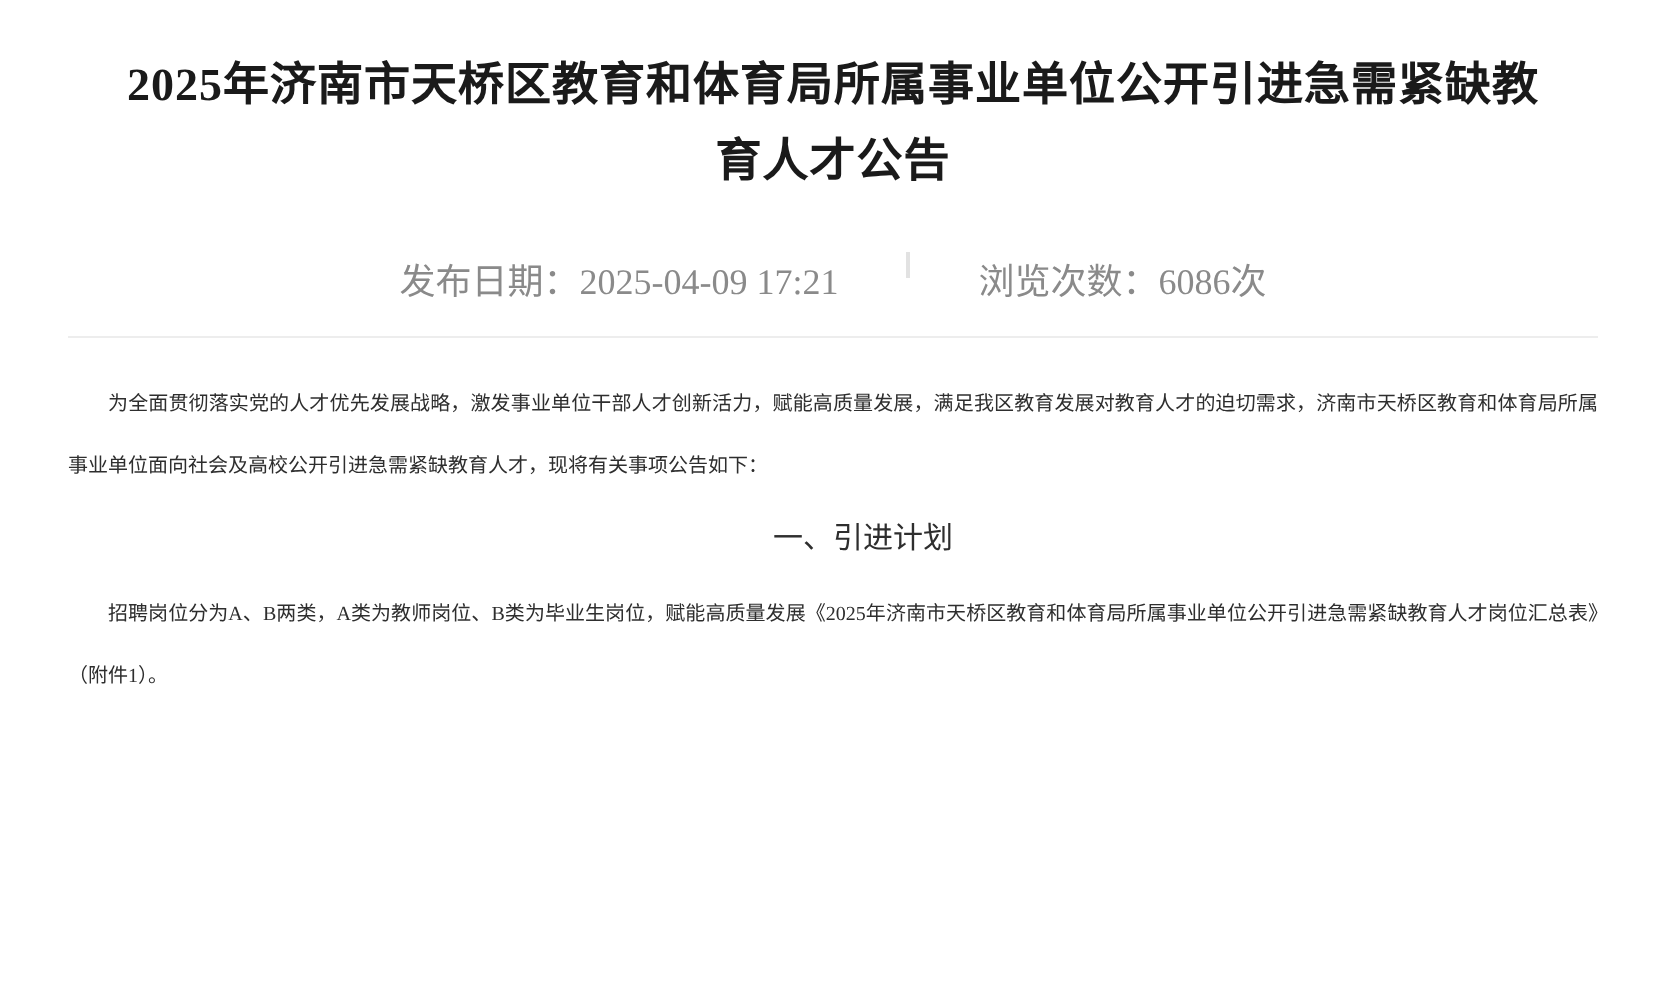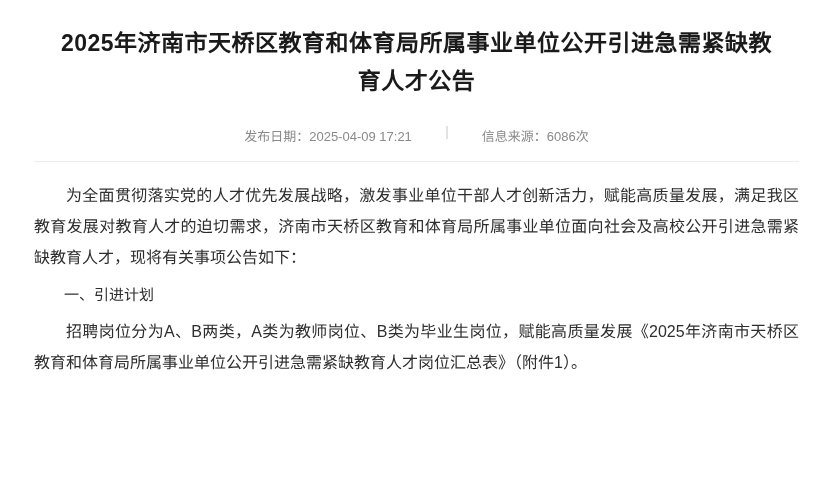--- a/index.html
+++ b/index.html
@@ -13,81 +13,83 @@
     overflow: hidden;
     font-family: "Liberation Sans", "DejaVu Sans", sans-serif;
     color: #2b2b2b;
   }
   .page {
     width: 833px;
     height: 444px;
     box-sizing: border-box;
     padding: 0 34px;
     background: #fff;
+    font-family: Liberation Serif, serif;
   }
   .title {
     font-size: 23px;
     font-weight: bold;
     line-height: 38px;
     text-align: center;
     color: #1a1a1a;
     letter-spacing: 0.5px;
     padding: 24px 24px 0 24px;
     margin: 0;
   }
   .meta {
     display: flex;
     justify-content: center;
     align-items: flex-start;
     gap: 0;
-    font-size: 13px;
+    font-size: 18px;
     color: #8a8a8a;
     padding: 26px 0 16px 0;
     border-bottom: 1px solid #ededed;
   }
   .meta-item {
     padding: 0 34px;
     white-space: nowrap;
   }
   .meta-sep {
     width: 1px;
     height: 13px;
     background: #e2e2e2;
   }
   .body-text {
     padding-top: 18px;
   }
   p.para {
-    font-size: 16px;
+    font-size: 10px;
     line-height: 31px;
     margin: 0 0 6px 0;
     text-align: justify;
     color: #2e2e2e;
     text-indent: 2em;
   }
   p.section-head {
     font-size: 15px;
     line-height: 31px;
     margin: 0 0 6px 0;
     color: #2e2e2e;
     text-indent: 2em;
+    text-align: center;
   }
 </style>
 </head>
 <body>
 
 <div class="page">
 
   <h1 class="title">2025年济南市天桥区教育和体育局所属事业单位公开引进急需紧缺教育人才公告</h1>
 
   <div class="meta">
     <span class="meta-item">发布日期：2025-04-09 17:21</span>
     <span class="meta-sep"></span>
     <span class="meta-sep"></span>
-    <span class="meta-item">信息来源：6086次</span>
+    <span class="meta-item">浏览次数：6086次</span>
   </div>
 
   <div class="body-text">
     <p class="para">为全面贯彻落实党的人才优先发展战略，激发事业单位干部人才创新活力，赋能高质量发展，满足我区教育发展对教育人才的迫切需求，济南市天桥区教育和体育局所属事业单位面向社会及高校公开引进急需紧缺教育人才，现将有关事项公告如下：</p>
     <p class="section-head">一、引进计划</p>
     <p class="para">招聘岗位分为A、B两类，A类为教师岗位、B类为毕业生岗位，赋能高质量发展《2025年济南市天桥区教育和体育局所属事业单位公开引进急需紧缺教育人才岗位汇总表》（附件1）。</p>
   </div>
 
 </div>
 

